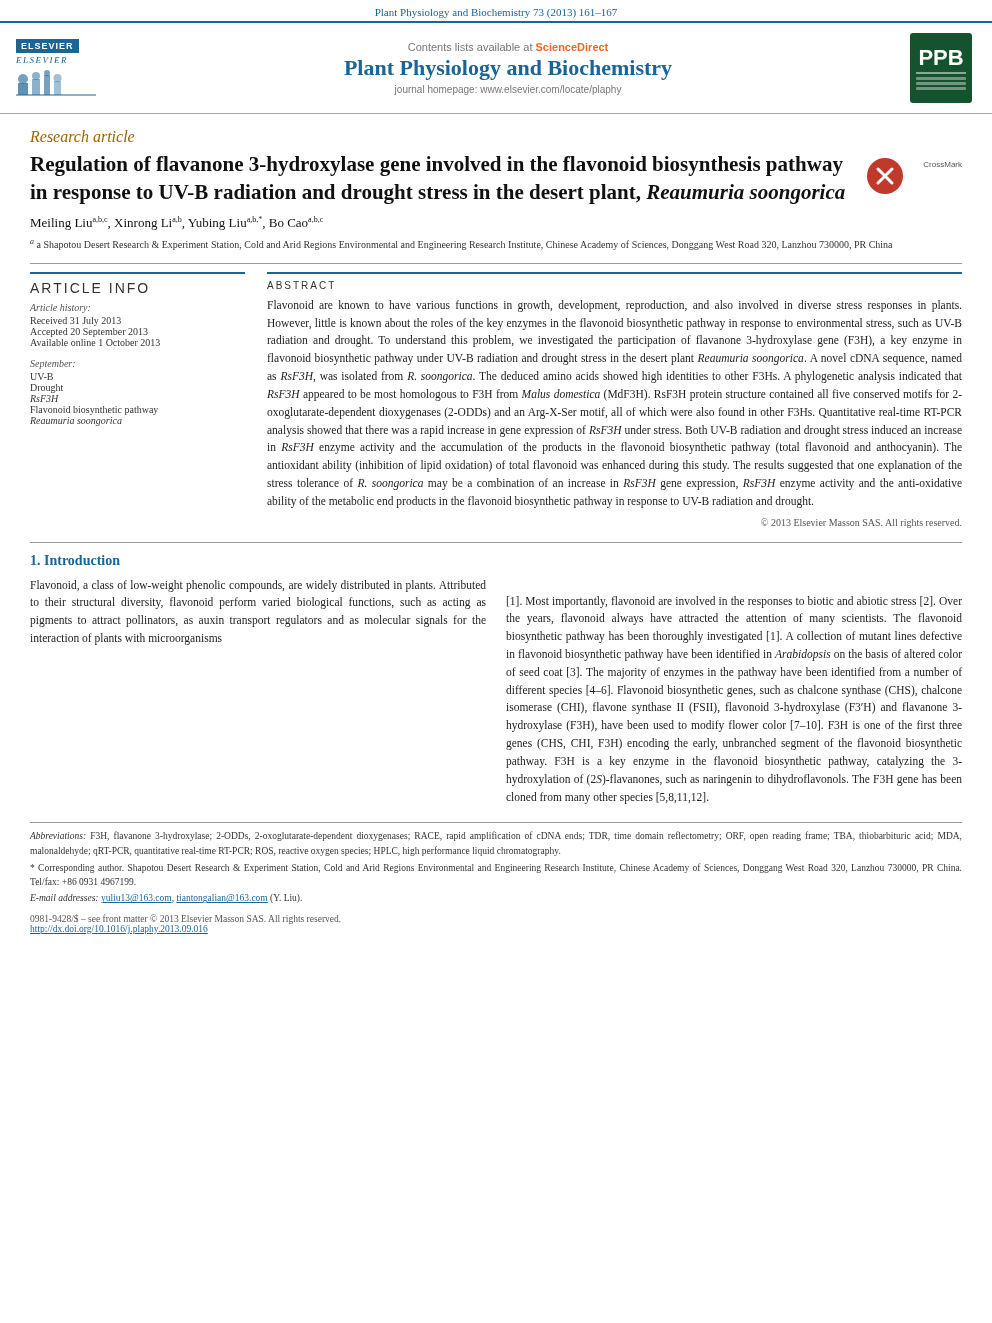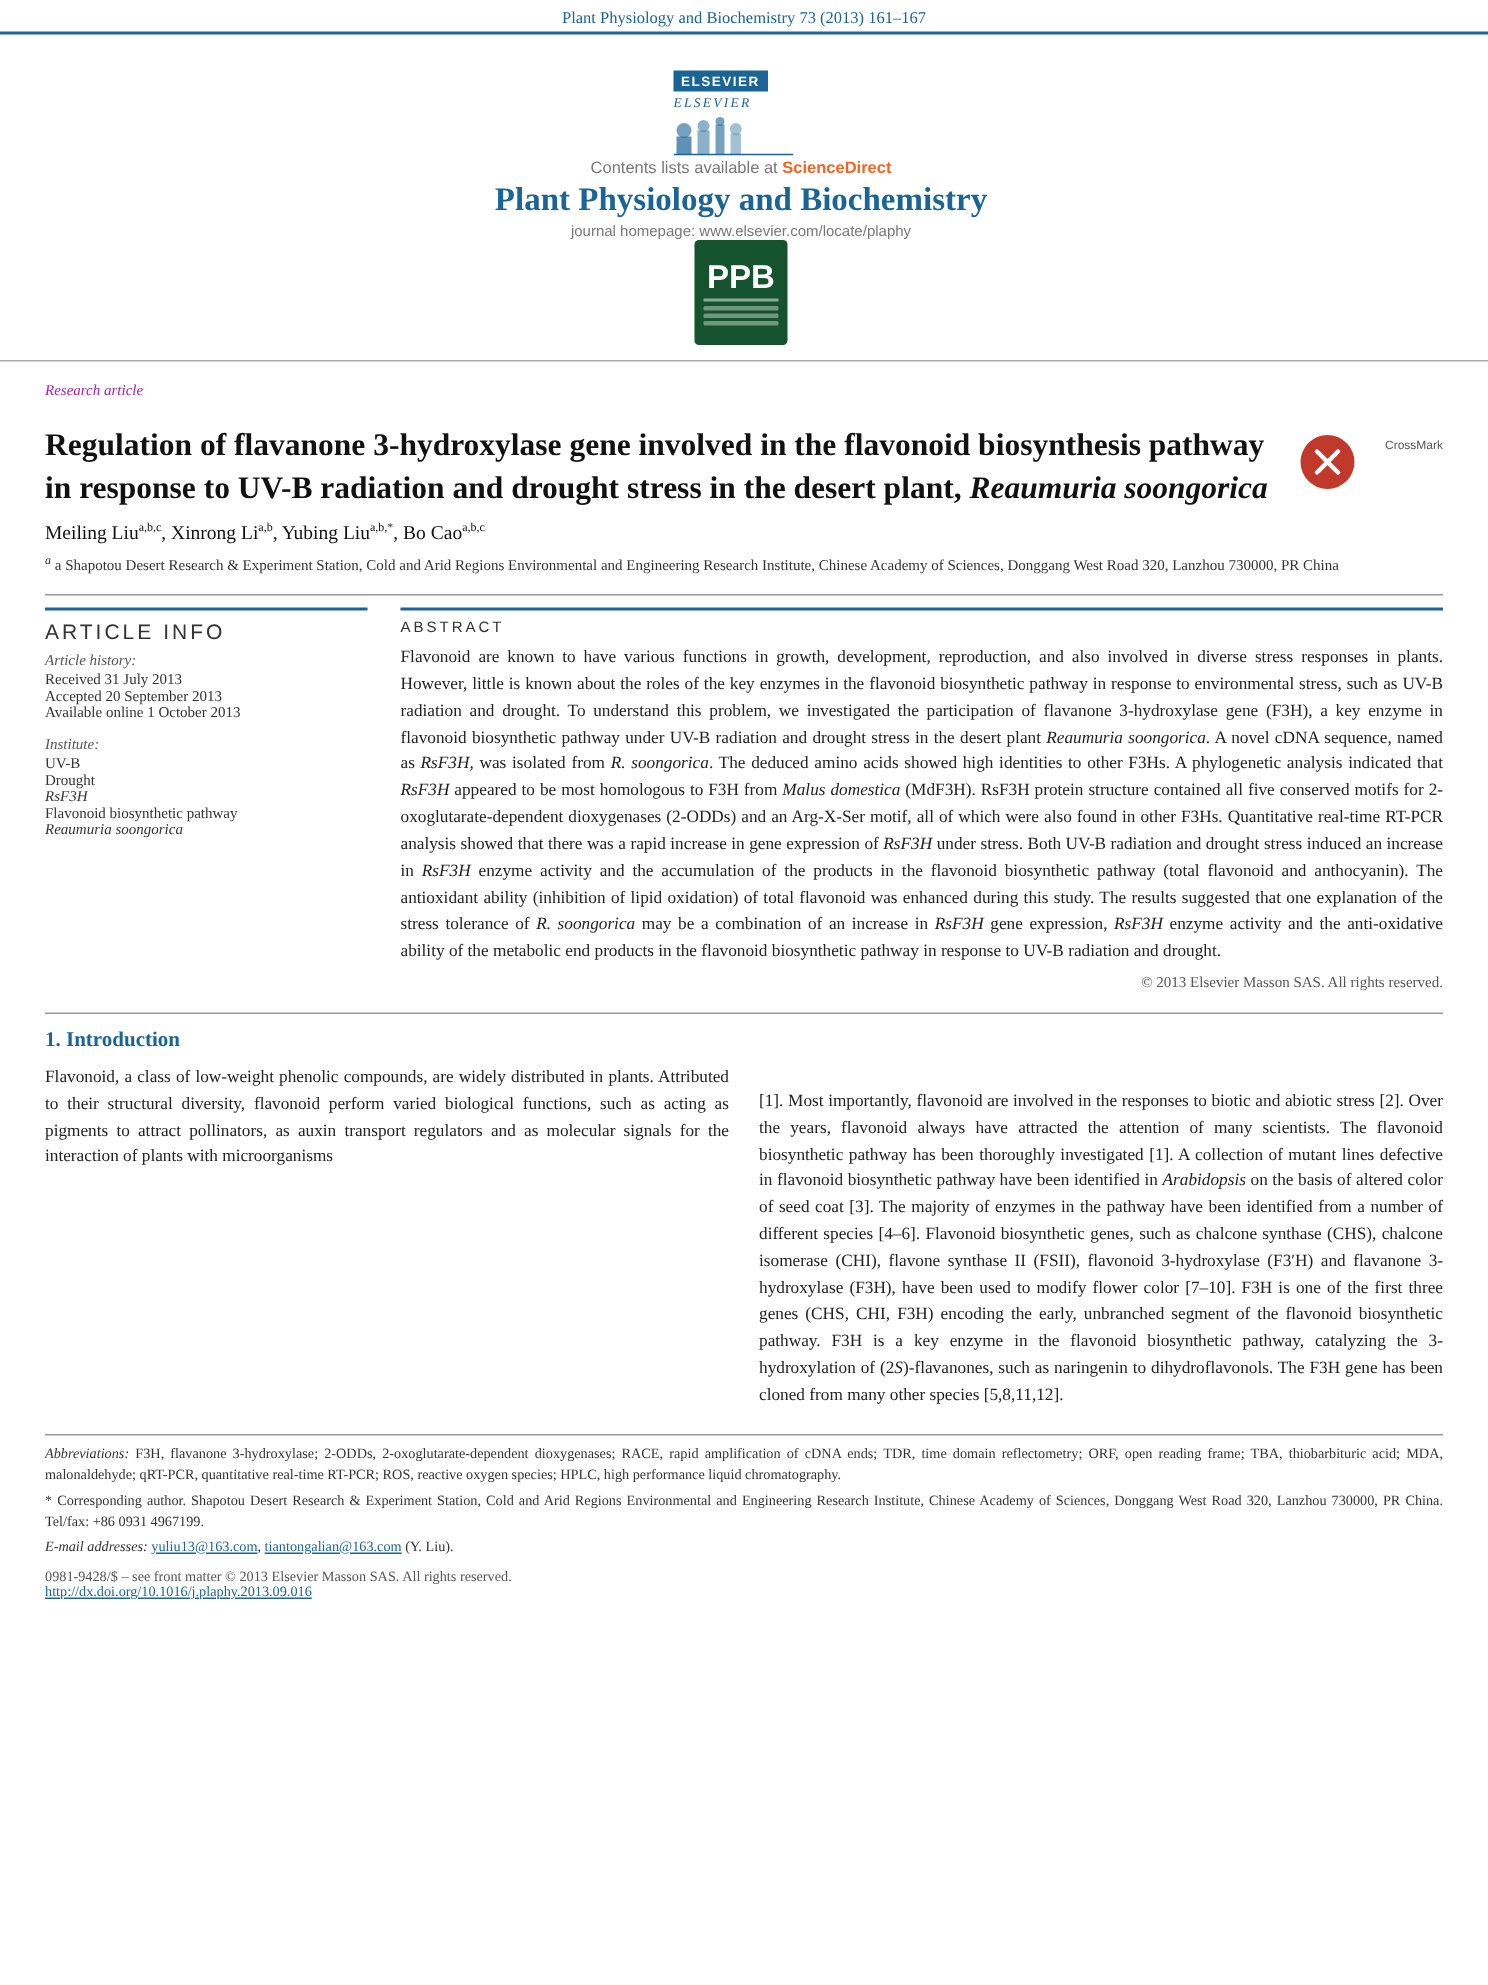--- a/index.html
+++ b/index.html
@@ -13,21 +13,21 @@
     }
     sup { font-size: 8px; vertical-align: super; }
   </style>
 </head>
 <body>
 
 <div style="text-align:center; padding: 6px 0 3px 0; font-size:11px; color:#1a6496; font-family:'Times New Roman',serif;">
   <span>Plant Physiology and Biochemistry 73 (2013) 161–167</span>
 </div>
 
-<div style="border-top:2px solid #1a6496; border-bottom:1px solid #aaa; display:flex; align-items:center; justify-content:space-between; padding:24px 20px 10px 16px;flex-direction:column;">
+<div style="border-top:2px solid #1a6496; border-bottom:1px solid #aaa; display:flex; align-items:center; justify-content:space-between; padding:10px 20px 10px 16px;">
 
   <div style="display:flex; flex-direction:column; align-items:flex-start; width:90px;">
     <div style="background:#1a6496; color:white; font-size:9px; font-weight:bold; padding:2px 5px; letter-spacing:1px; font-family:Arial,sans-serif;">
       ELSEVIER
     </div>
     <div style="font-size:9px; color:#1a6496; font-style:italic; letter-spacing:1.5px; margin-top:2px; font-family:'Times New Roman',serif;">
       ELSEVIER
     </div>
 
     <div style="width:80px; height:30px; margin-top:3px; display:flex; align-items:center; justify-content:center; overflow:hidden;">
@@ -64,21 +64,21 @@
       <div style="height:3px; background:rgba(255,255,255,0.4); border-radius:1px;"></div>
       <div style="height:3px; background:rgba(255,255,255,0.4); border-radius:1px;"></div>
       <div style="height:3px; background:rgba(255,255,255,0.4); border-radius:1px;"></div>
     </div>
   </div>
 
 </div>
 
 <div style="padding: 0 30px;">
 
-  <div style="font-size:10px; font-style:italic; margin-top:14px; margin-bottom:16px; color:#a21caf; font-family:'Times New Roman',serif;">Research article</div>
+  <div style="font-size:16px; font-style:italic; margin-top:14px; margin-bottom:4px; color:#a16207; font-family:'Times New Roman',serif;">Research article</div>
 
   <div style="display:flex; align-items:flex-start; justify-content:space-between; margin-bottom:8px;">
     <div style="font-size:21px; line-height:1.35; font-weight:bold; color:#111; font-family:'Times New Roman',serif; flex:1; padding-right:12px;">
       Regulation of flavanone 3-hydroxylase gene involved in the flavonoid biosynthesis pathway in response to UV-B radiation and drought stress in the desert plant, <em>Reaumuria soongorica</em>
     </div>
     <div style="flex-shrink:0; margin-top:8px; display:flex; flex-direction:row; align-items:flex-start;gap:20px;">
       <div style="width:36px; height:36px; border-radius:50%; background:#c0392b; display:flex; align-items:center; justify-content:center; color:white;">
         <svg width="22" height="22" viewBox="0 0 22 22">
           <line x1="4" y1="4" x2="18" y2="18" stroke="white" stroke-width="3" stroke-linecap="round"></line>
           <line x1="18" y1="4" x2="4" y2="18" stroke="white" stroke-width="3" stroke-linecap="round"></line>
@@ -107,21 +107,21 @@
         <div style="font-size:14px; letter-spacing:2px; color:#333; margin-bottom:6px; font-family:Arial,sans-serif;">ARTICLE INFO</div>
 
         <div>
           <div style="font-size:10px; font-style:italic; color:#555; margin-bottom:2px; font-family:'Times New Roman',serif;">Article history:</div>
           <div style="font-size:10px; color:#333; font-family:'Times New Roman',serif;">Received 31 July 2013</div>
           <div style="font-size:10px; color:#333; font-family:'Times New Roman',serif;">Accepted 20 September 2013</div>
           <div style="font-size:10px; color:#333; font-family:'Times New Roman',serif;">Available online 1 October 2013</div>
         </div>
 
         <div style="margin-top:10px;">
-          <div style="font-size:10px; font-style:italic; color:#555; margin-bottom:2px; font-family:'Times New Roman',serif;">Institute:</div>
+          <div style="font-size:10px; font-style:italic; color:#555; margin-bottom:2px; font-family:'Times New Roman',serif;">September:</div>
           <div style="font-size:10px; color:#333; font-family:'Times New Roman',serif;">UV-B</div>
           <div style="font-size:10px; color:#333; font-family:'Times New Roman',serif;">Drought</div>
           <div style="font-size:10px; color:#333; font-family:'Times New Roman',serif; font-style:italic;">RsF3H</div>
           <div style="font-size:10px; color:#333; font-family:'Times New Roman',serif;">Flavonoid biosynthetic pathway</div>
           <div style="font-size:10px; color:#333; font-family:'Times New Roman',serif; font-style:italic;">Reaumuria soongorica</div>
         </div>
       </div>
     </div>
 
     <div style="flex:1;">

